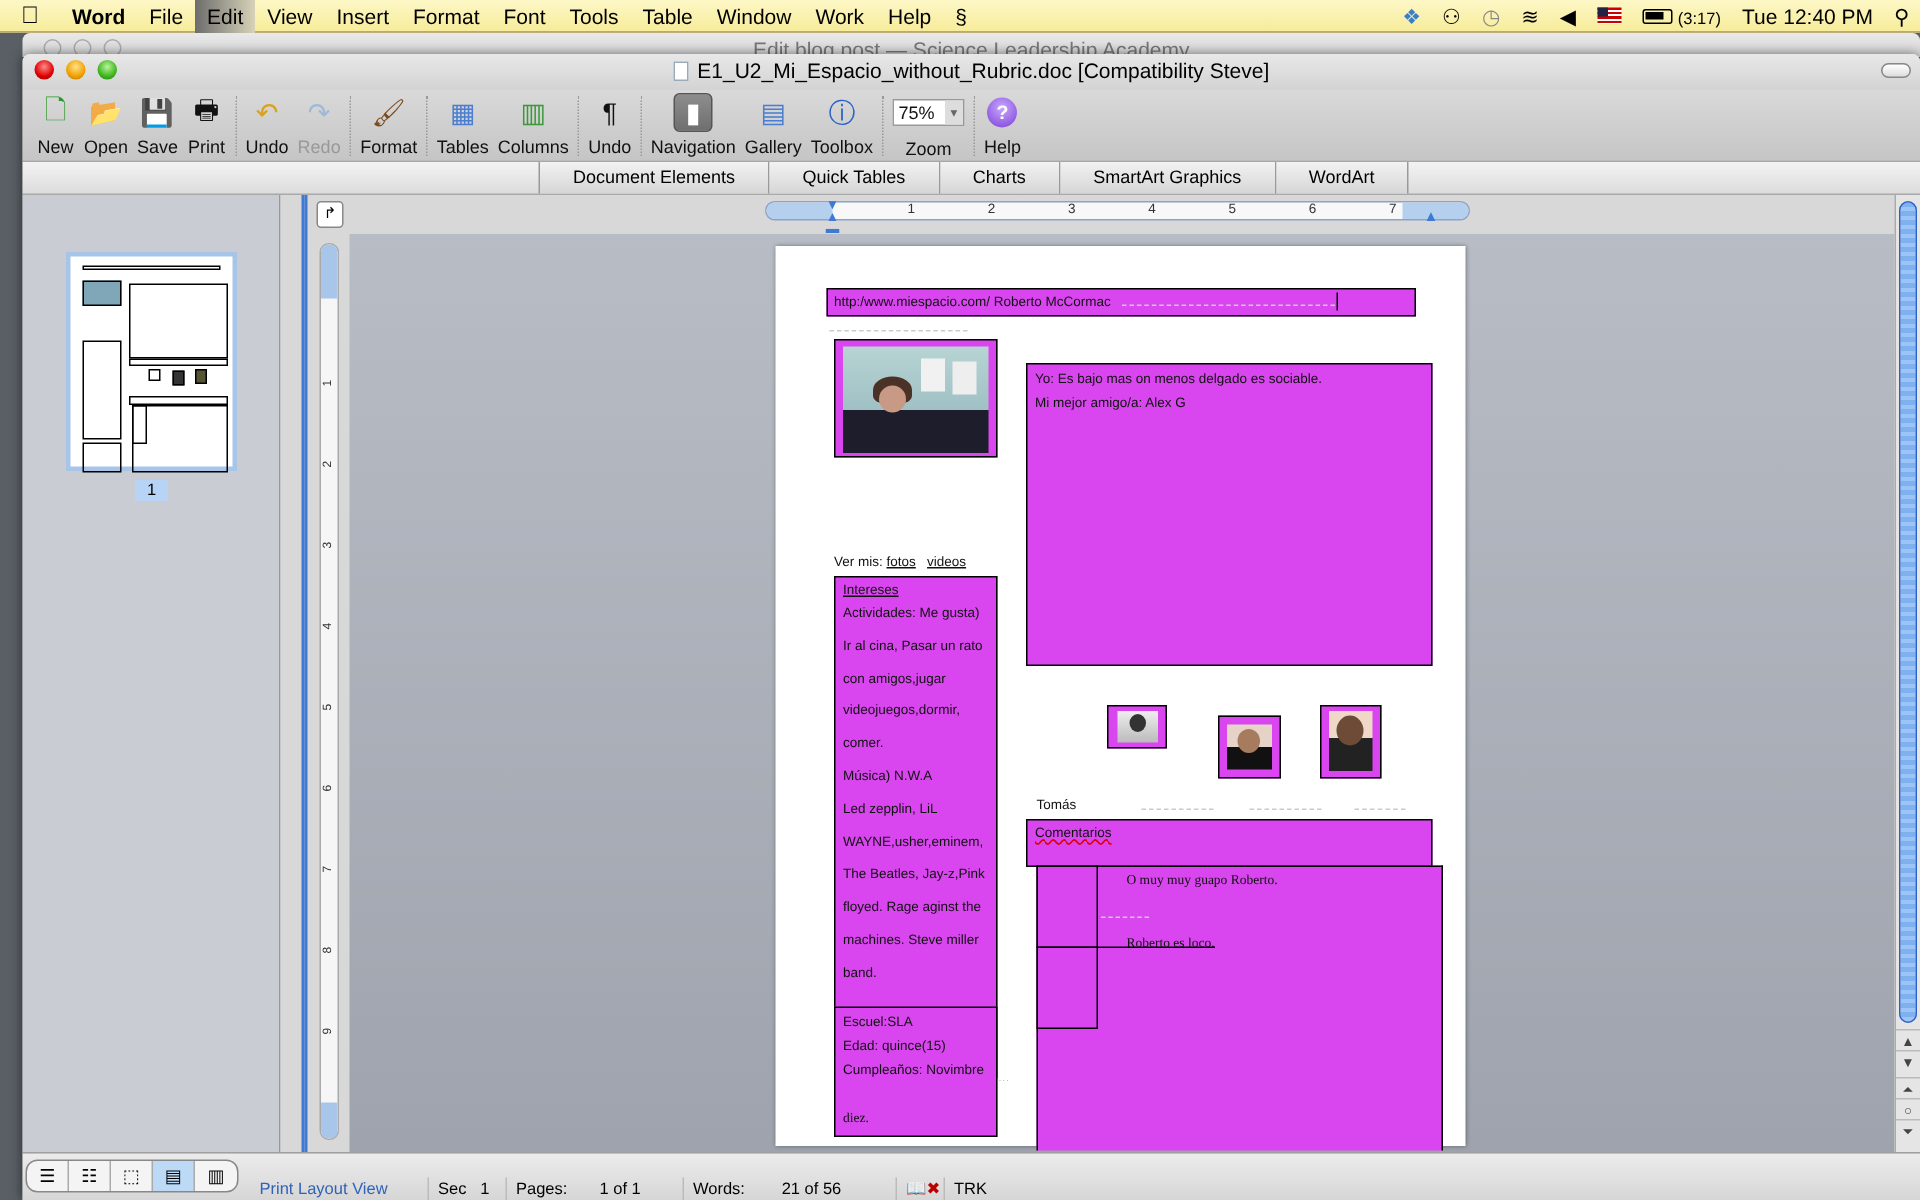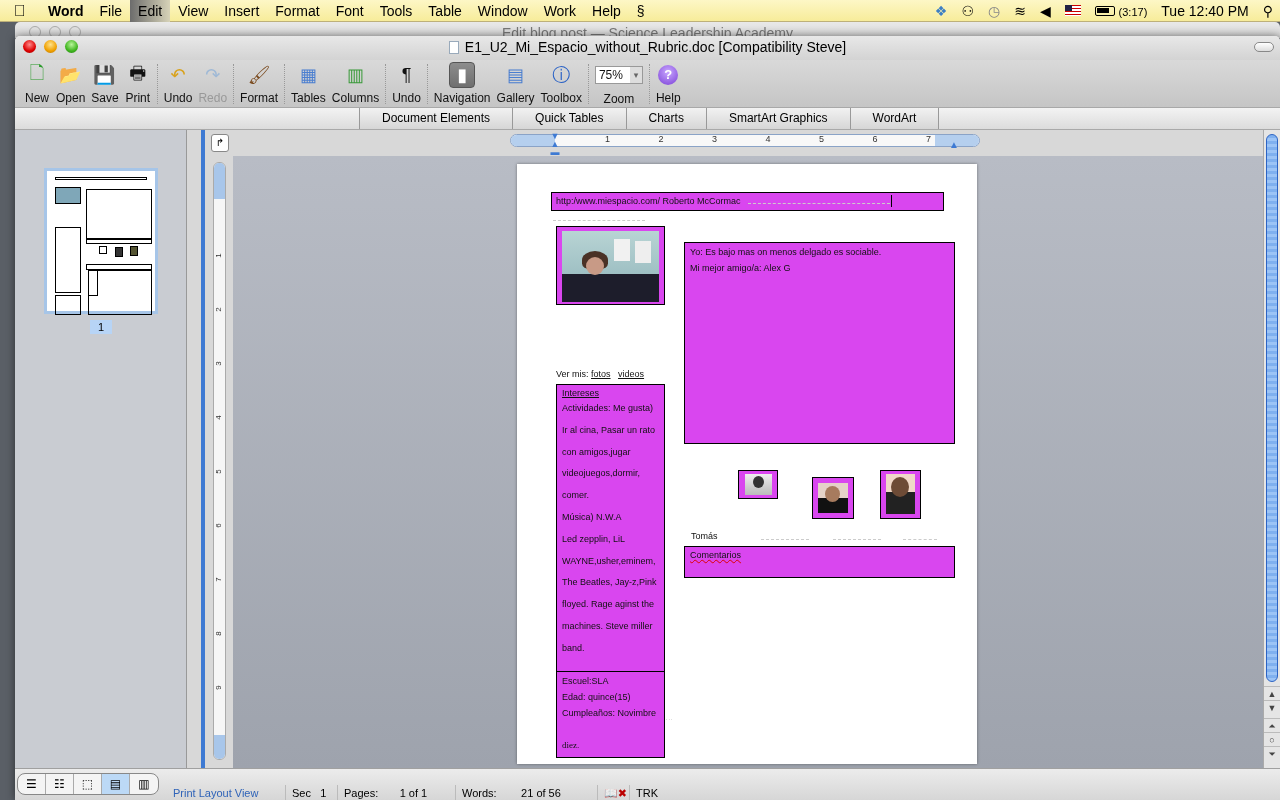--- a/index.html
+++ b/index.html
@@ -365,20 +365,28 @@
       <span class="t" style="left:149px;top:553px;font-size:4px;color:#666">· · ·</span>
 
       <span class="t" style="left:174px;top:367px">Tomás</span>
       <span class="dash" style="position:absolute;left:244px;top:375px;width:48px"></span>
       <span class="dash" style="position:absolute;left:316px;top:375px;width:48px"></span>
       <span class="dash" style="position:absolute;left:386px;top:375px;width:34px"></span>
 
       <div class="box" style="left:167px;top:382px;width:271px;height:32px;">
         <span class="t squig" style="left:5px;top:3px">Comentarios</span>
       </div>
+      <div class="box" style="left:174px;top:413px;width:271px;height:190px;border-bottom:none">
+        <div style="position:absolute;left:-1px;top:-1px;width:41px;height:55px;border:1px solid #000"></div>
+        <div style="position:absolute;left:-1px;top:53px;width:41px;height:55px;border:1px solid #000"></div>
+        <div style="position:absolute;left:40px;top:53px;width:78px;height:0;border-top:1px solid #000"></div>
+        <span class="t serif" style="left:59px;top:3px"><span>O muy muy guapo Roberto.</span></span>
+        <span class="dash" style="position:absolute;left:42px;top:33px;width:32px"></span>
+        <span class="t serif" style="left:59px;top:45px">Roberto es loco.</span>
+      </div>
     </div>
   </div>
 
   <div class="vscroll">
     <div class="thumbbar"></div>
     <div class="arr" style="top:556px">▲</div>
     <div class="arr" style="top:570px">▼</div>
     <div class="arr" style="top:588px">⏶</div>
     <div class="arr" style="top:602px">○</div>
     <div class="arr" style="top:616px">⏷</div>

